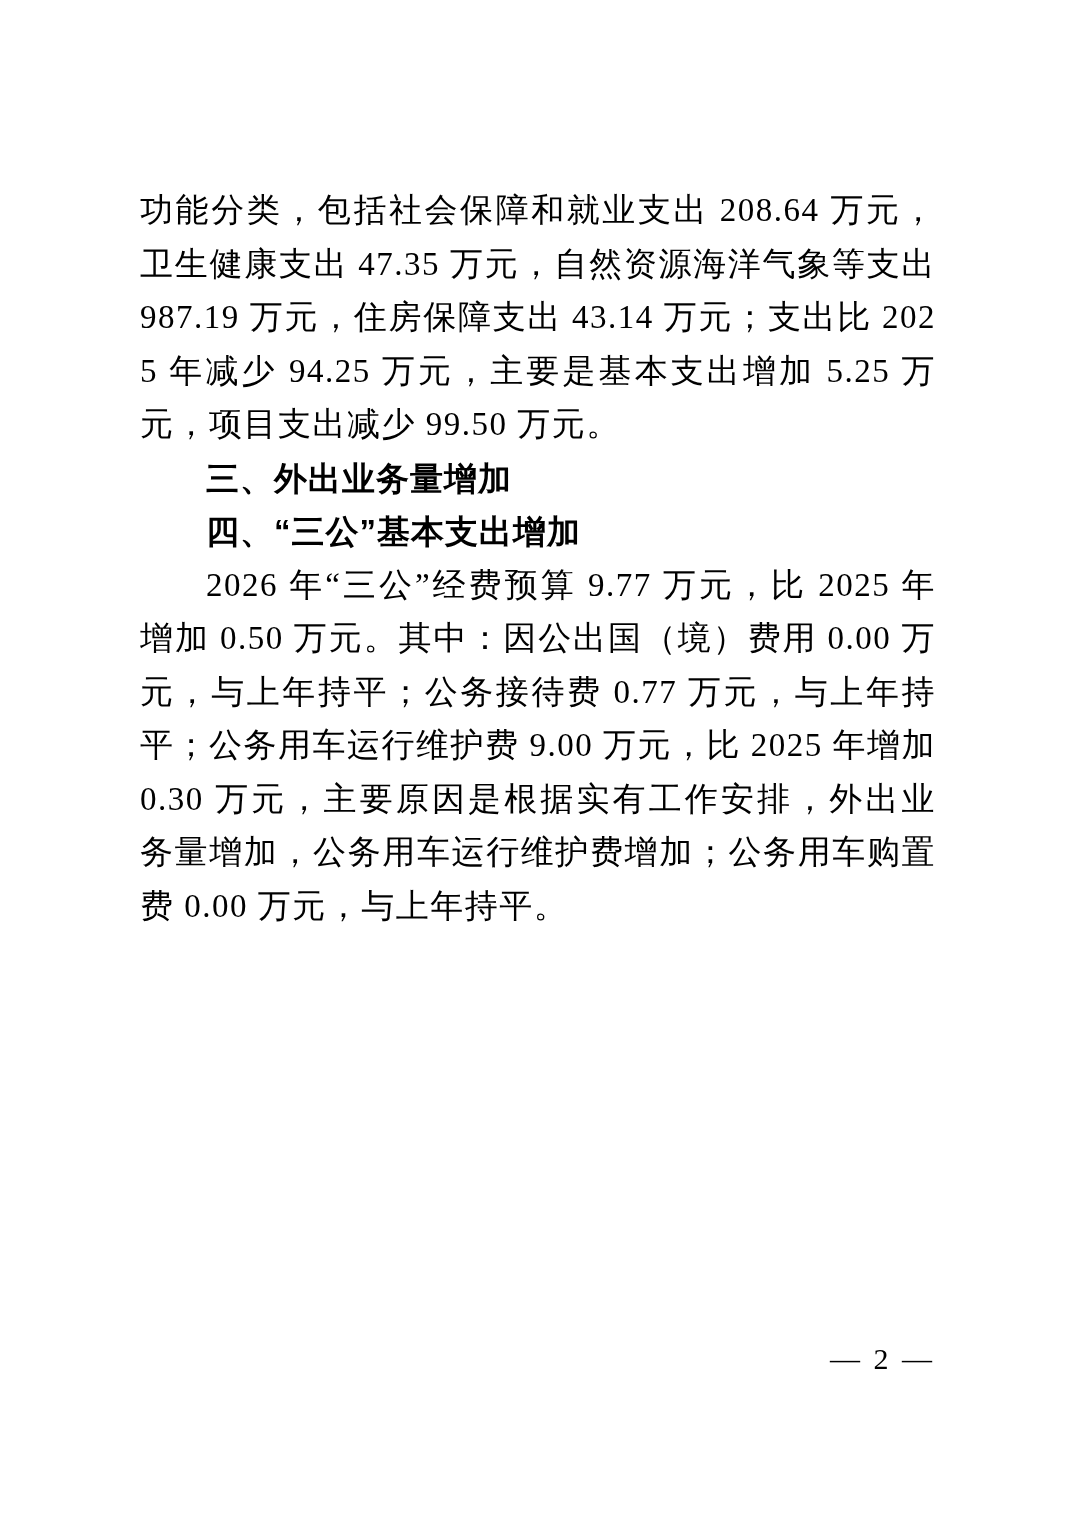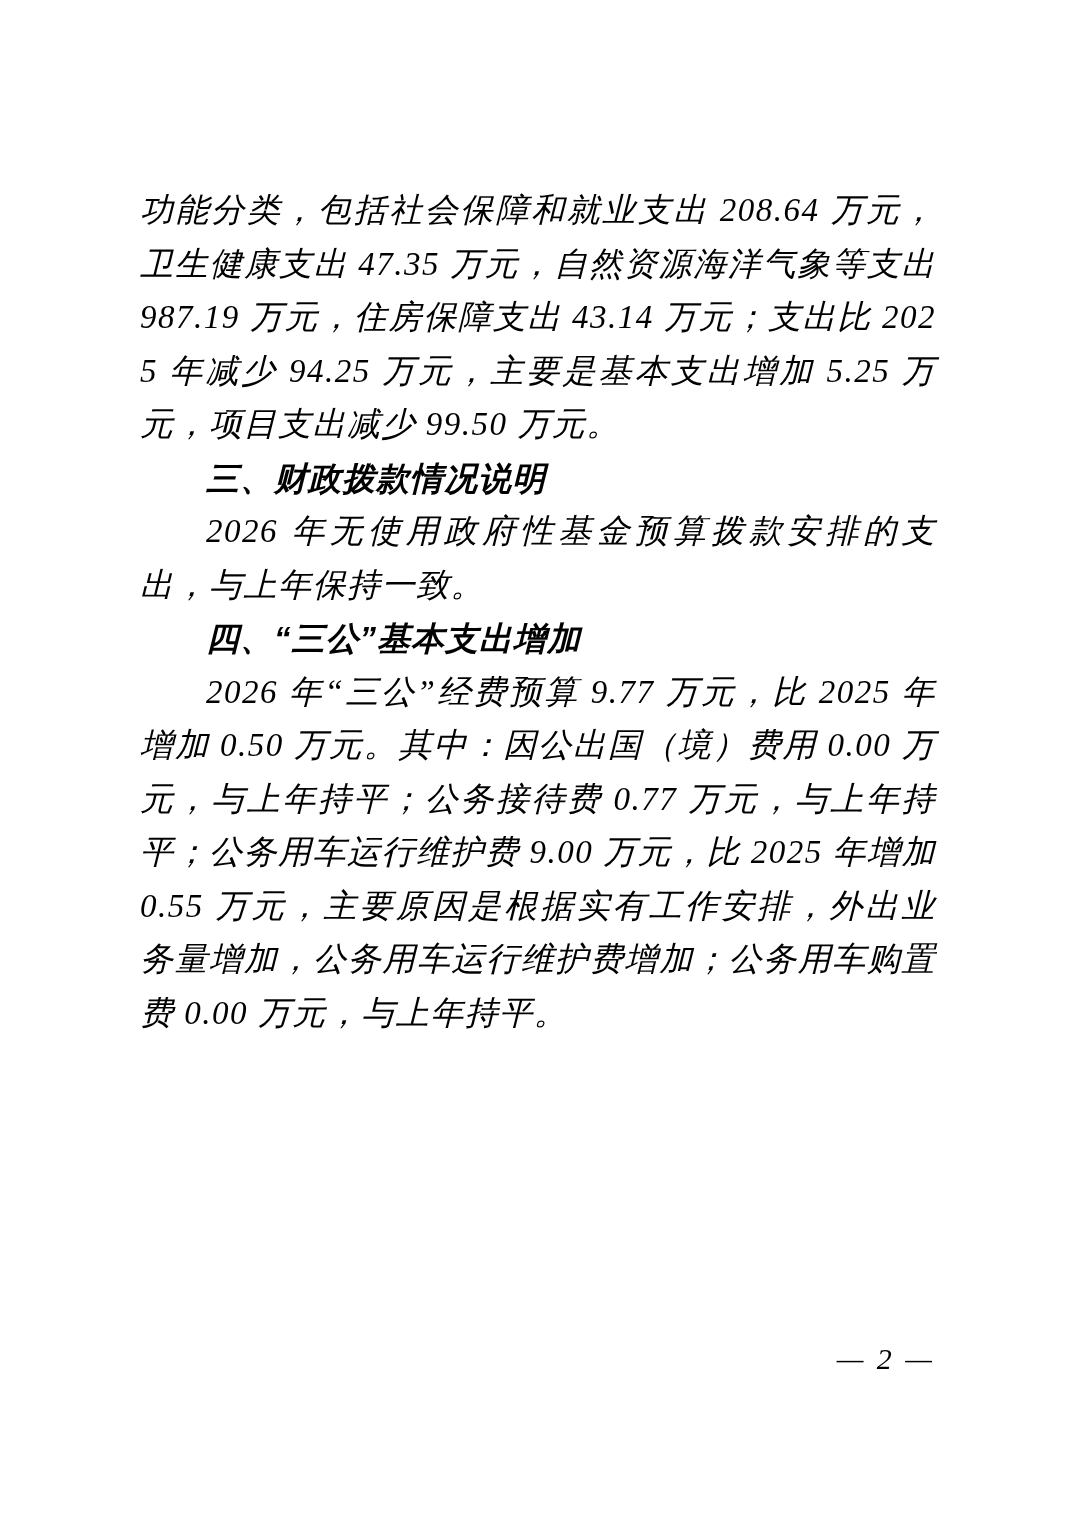--- a/index.html
+++ b/index.html
@@ -6,21 +6,20 @@
       margin: 0;
       padding: 0;
       background: #ffffff;
     }
     .page {
       position: relative;
       width: 1074px;
       height: 1520px;
       background: #ffffff;
       overflow: hidden;
-      font-style: italic;
     }
     .content {
       position: absolute;
       left: 140px;
       top: 184px;
       width: 796px;
     }
     .content p, .content h2 {
       margin: 0;
       padding: 0;
@@ -55,25 +54,24 @@
     }
   </style>
 </head>
 <body>
 
 <div class="page">
   <main class="content">
 
     <p class="body-para">功能分类，包括社会保障和就业支出 208.64 万元，卫生健康支出 47.35 万元，自然资源海洋气象等支出 987.19 万元，住房保障支出 43.14 万元；支出比 2025 年减少 94.25 万元，主要是基本支出增加 5.25 万元，项目支出减少 99.50 万元。</p>
 
-    <h2 class="section-heading">三、财政拨款情况说明</h2>
+    <h2 class="section-heading">三、外出业务量增加</h2>
 
 
-    <p class="body-para indent">2026 年无使用政府性基金预算拨款安排的支出，与上年保持一致。</p>
 
     <h2 class="section-heading">四、“三公”基本支出增加</h2>
 
-    <p class="body-para indent">2026 年“三公”经费预算 9.77 万元，比 2025 年增加 0.50 万元。其中：因公出国（境）费用 0.00 万元，与上年持平；公务接待费 0.77 万元，与上年持平；公务用车运行维护费 9.00 万元，比 2025 年增加 0.55 万元，主要原因是根据实有工作安排，外出业务量增加，公务用车运行维护费增加；公务用车购置费 0.00 万元，与上年持平。</p>
+    <p class="body-para indent">2026 年“三公”经费预算 9.77 万元，比 2025 年增加 0.50 万元。其中：因公出国（境）费用 0.00 万元，与上年持平；公务接待费 0.77 万元，与上年持平；公务用车运行维护费 9.00 万元，比 2025 年增加 0.30 万元，主要原因是根据实有工作安排，外出业务量增加，公务用车运行维护费增加；公务用车购置费 0.00 万元，与上年持平。</p>
 
   </main>
 
   <div class="page-number">— 2 —</div>
 </div>
 
 </body></html>

